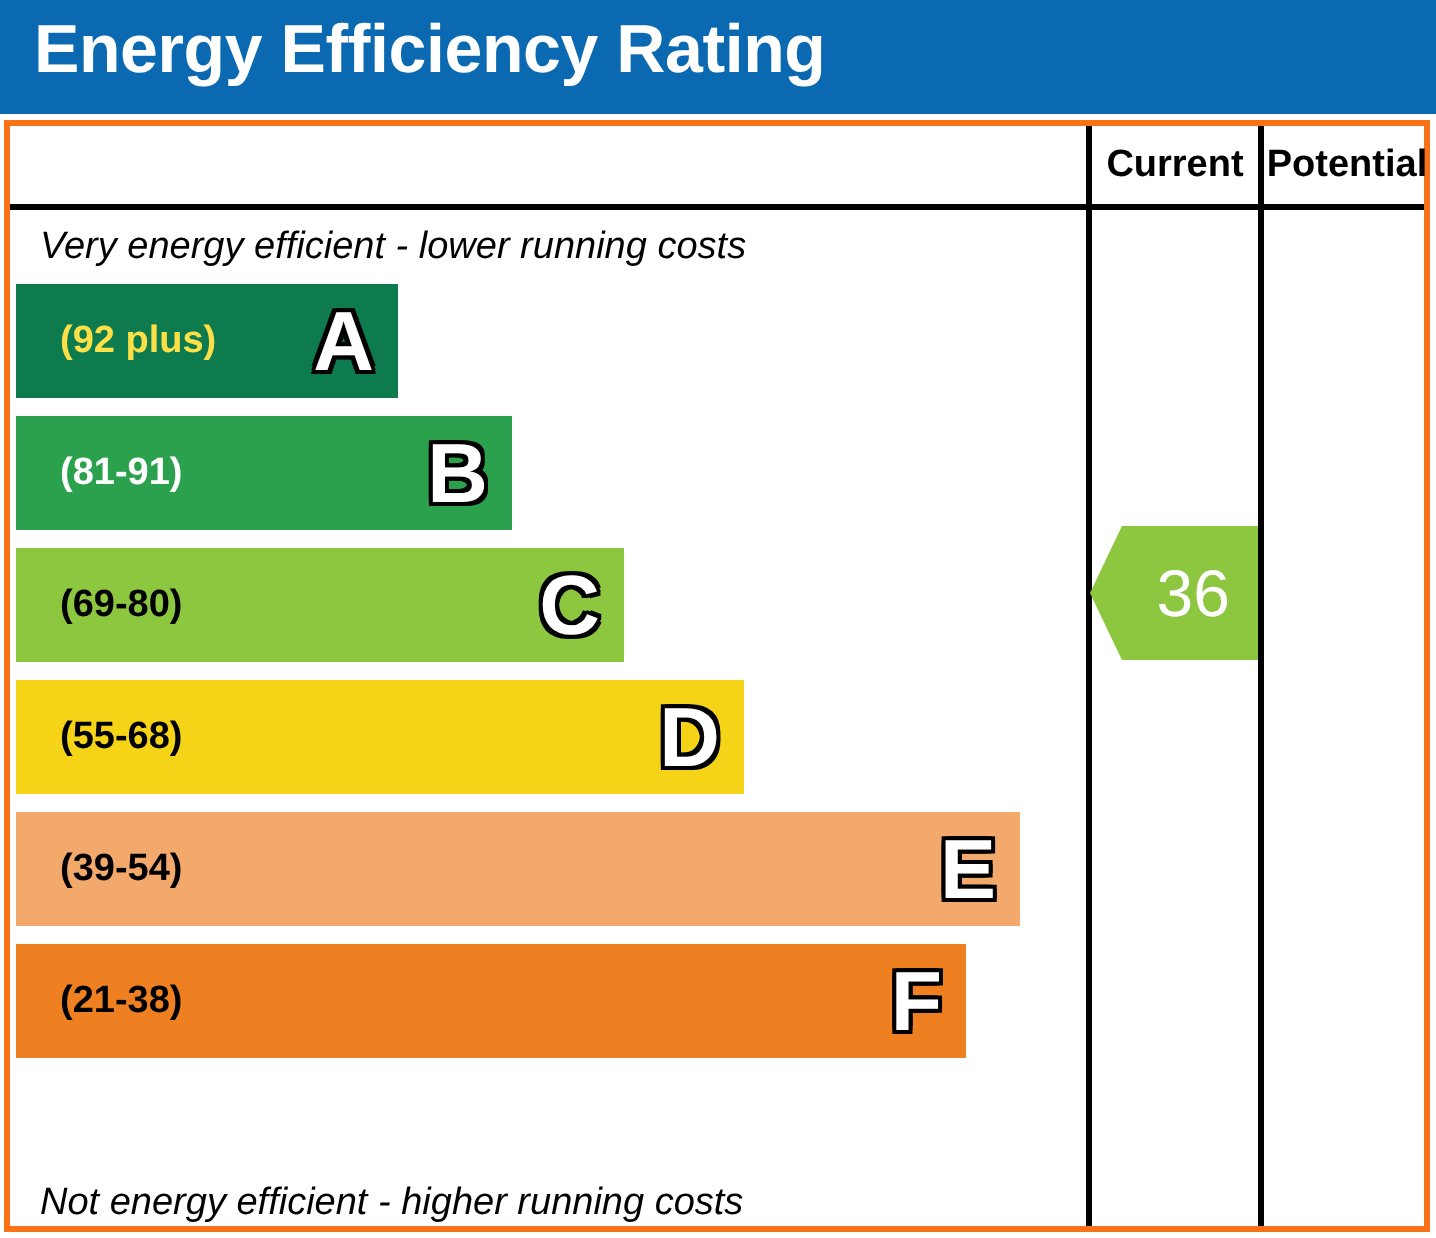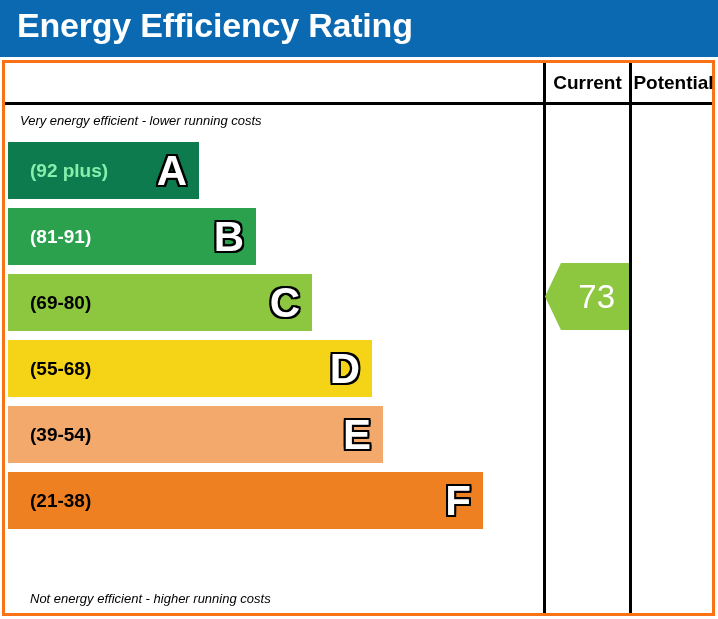--- a/index.html
+++ b/index.html
@@ -86,28 +86,28 @@
     font-family: "Liberation Sans", sans-serif;
     white-space: nowrap;
   }
   .col-header.current { left: 541px; width: 83px; }
   .col-header.potential { left: 627px; width: 83px; border-radius: 10px; }
 
   
   .caption {
     position: absolute;
     left: 15px;
-    font-size: 13px;
+    font-size: 19px;
     font-style: italic;
     color: #000000;
     font-family: "Liberation Sans", sans-serif;
     white-space: nowrap;
   }
   .caption.top    { top: 50px; }
-  .caption.bottom { top: 528px; margin-left: 10px; }
+  .caption.bottom { top: 528px; }
 
   
   .bars {
     position: absolute;
     left: 0;
     top: 0;
     width: 535px;
     height: 100%;
   }
   .band {
@@ -180,43 +180,43 @@
     <div class="col-sep potential"></div>
 
     <div class="col-header current">Current</div>
     <div class="col-header potential">Potential</div>
 
     <div class="caption top">Very energy efficient - lower running costs</div>
     <div class="caption bottom">Not energy efficient - higher running costs</div>
 
     <div class="bars" id="bands-container">
         <div class="band" style="width: 191px; top: 79px; background: rgb(13, 123, 77);">
-          <span class="band-range" style="color: #86efac;">(92 plus)</span>
+          <span class="band-range" style="color: #fde047;">(92 plus)</span>
           <span class="band-letter">A</span>
         </div>
         <div class="band" style="width: 248px; top: 145px; background: rgb(43, 161, 78);">
           <span class="band-range" style="color: rgb(255, 255, 255);">(81-91)</span>
           <span class="band-letter">B</span>
         </div>
         <div class="band" style="width: 304px; top: 211px; background: rgb(141, 198, 63);">
           <span class="band-range" style="color: rgb(0, 0, 0);">(69-80)</span>
           <span class="band-letter">C</span>
         </div>
         <div class="band" style="width: 364px; top: 277px; background: rgb(245, 212, 23);">
           <span class="band-range" style="color: rgb(0, 0, 0);">(55-68)</span>
           <span class="band-letter">D</span>
         </div>
-        <div class="band" style="width: 375px; top: 343px; background: rgb(243, 168, 108);">
+        <div class="band" style="width: 502px; top: 343px; background: rgb(243, 168, 108);">
           <span class="band-range" style="color: rgb(0, 0, 0);">(39-54)</span>
           <span class="band-letter">E</span>
         </div>
         <div class="band" style="width: 475px; top: 409px; background: rgb(239, 128, 34);">
           <span class="band-range" style="color: rgb(0, 0, 0);">(21-38)</span>
           <span class="band-letter">F</span>
         </div>
       </div>
 
     <div class="rating-arrow" id="arrow-current" style="background: rgb(141, 198, 63);">
-      <span class="rating-value">73</span>
+      <span class="rating-value">36</span>
     </div>
 
   </div>
 </div>
 
 </body></html>

